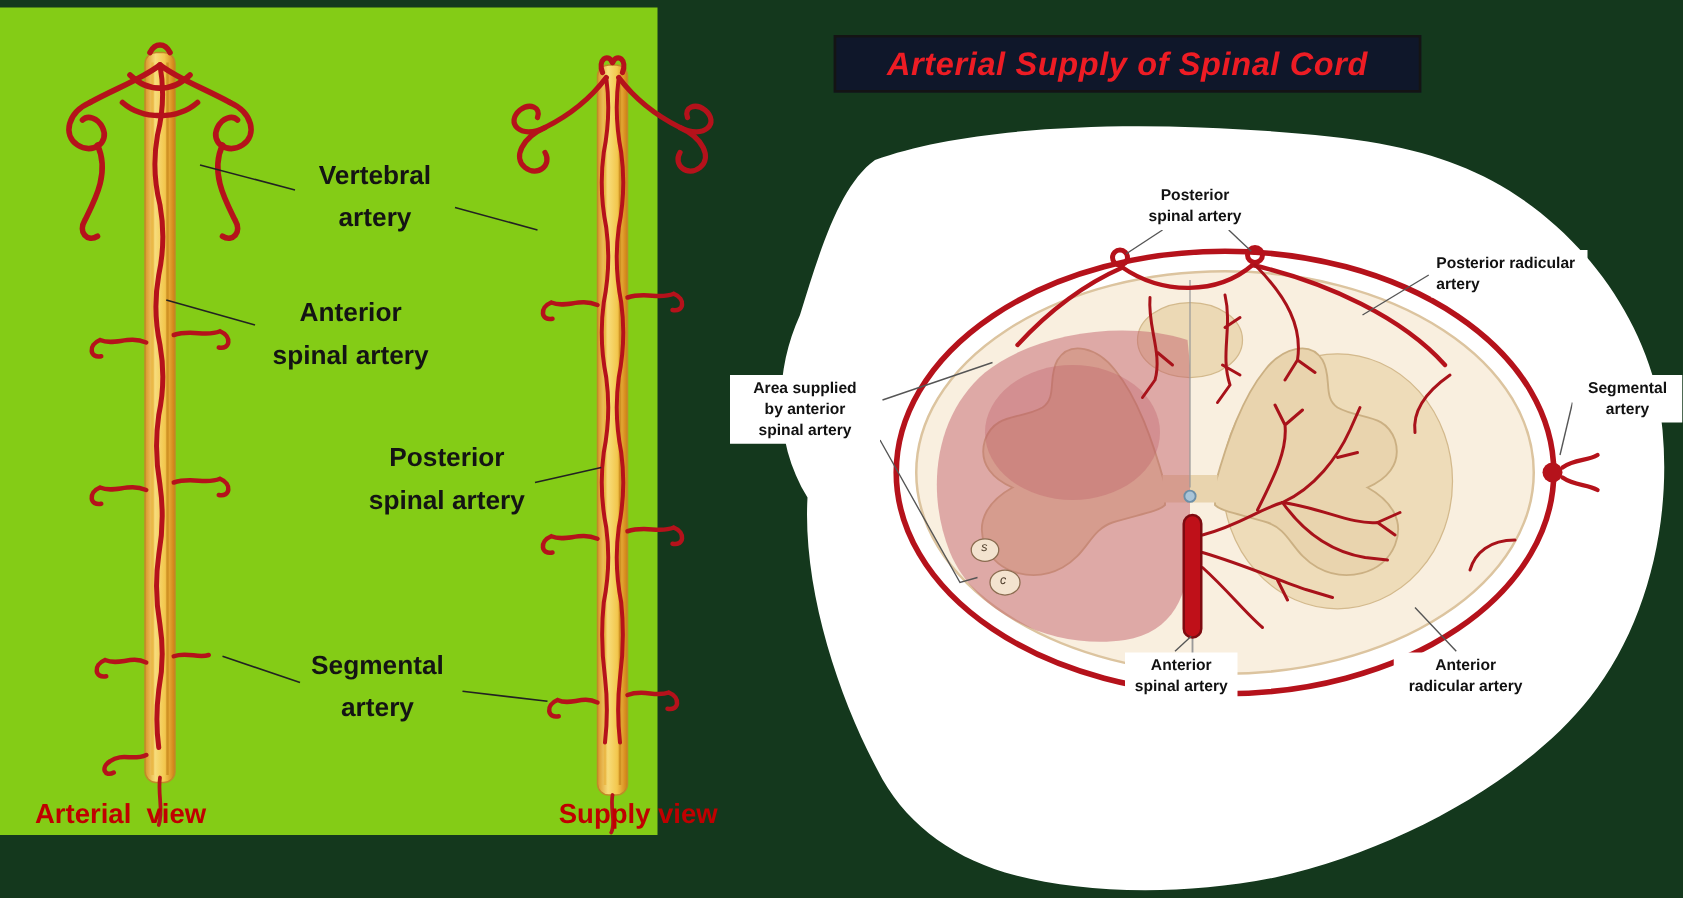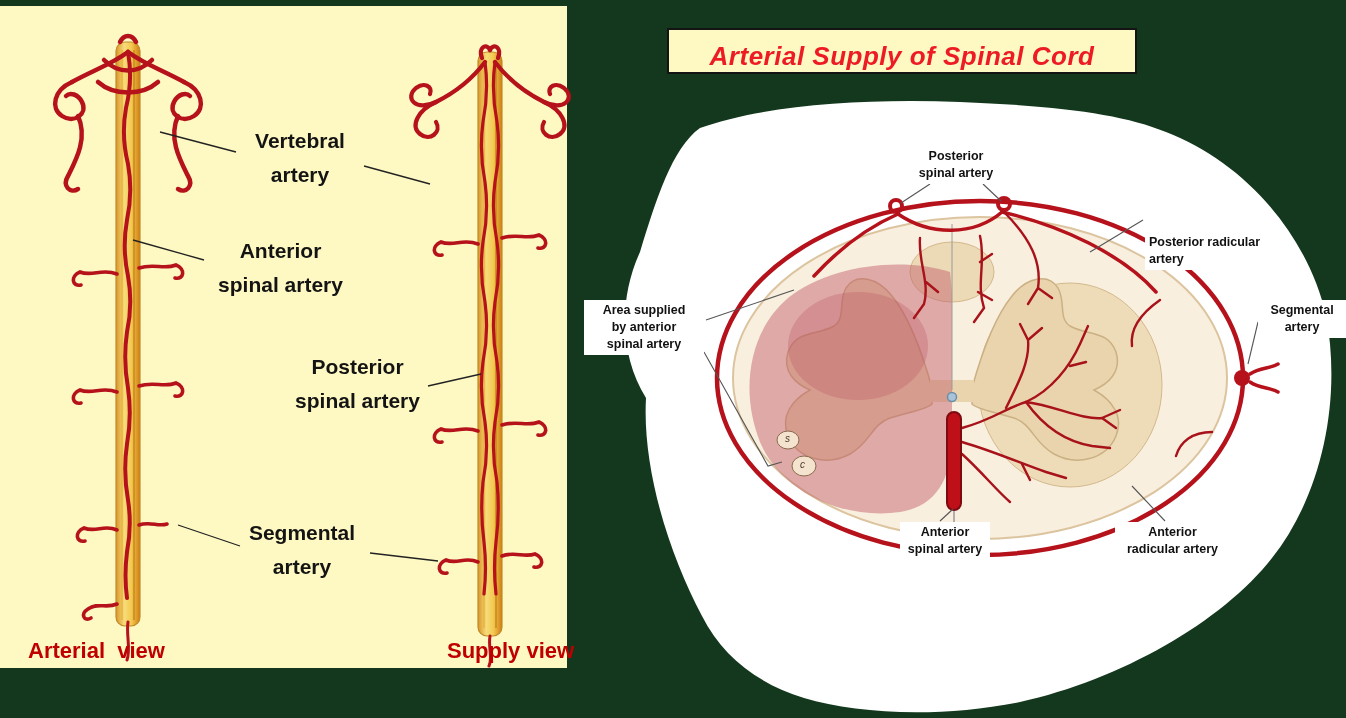--- a/index.html
+++ b/index.html
@@ -5,29 +5,29 @@
   * { margin:0; padding:0; box-sizing:border-box; }
   html,body { width:1346px; height:718px; }
   body {
     background:#14381d;
     font-family:"Liberation Sans", sans-serif;
     position:relative; overflow:hidden;
   }
   .stage { position:absolute; left:0; top:0; width:1346px; height:718px; }
 
   .left-panel {
-    position:absolute; left:0; top:6px; width:567px; height:662px;
-    background:#fef9c3;
+    position:absolute; left:0; top:6px; width:526px; height:662px;
+    background:#84cc16;
   }
   .left-panel svg { position:absolute; left:0; top:0; }
 
   .title-box {
     position:absolute; left:667px; top:28px; width:470px; height:46px;
-    background:#fef9c3; border:2px solid #141414;
-    display:flex; align-items:flex-end; justify-content:center;
+    background:#0f172a; border:2px solid #141414;
+    display:flex; align-items:center; justify-content:center;
   }
   .title-box span {
     color:#ed1c24; font-weight:bold; font-style:italic;
     font-size:26px; letter-spacing:.5px; white-space:nowrap;
   }
 
   .right-panel { position:absolute; left:600px; top:0; width:746px; height:718px; }
   .right-panel svg { position:absolute; left:0; top:0; }
 
   .lp-label {
@@ -219,21 +219,21 @@
         <path d="M658,322 L648,364"></path>
         <path d="M106,320 L194,290"></path>
         <path d="M104,352 L168,466 L182,462"></path>
         <path d="M340,521 L353,509"></path>
         <path d="M565,521 L532,486"></path>
       </g>
     </svg>
 
     <div class="cs-label" style="left:303px; top:146px; width:106px;">Posterior
 spinal artery</div>
-    <div class="cs-label left-align" style="left:545px; top:200px; width:125px;margin-top:32px;">Posterior radicular
+    <div class="cs-label left-align" style="left:545px; top:200px; width:125px;">Posterior radicular
 artery</div>
     <div class="cs-label" style="left:658px; top:300px; width:88px;">Segmental
 artery</div>
     <div class="cs-label" style="left:-16px; top:300px; width:120px;">Area supplied
 by anterior
 spinal artery</div>
     <div class="cs-label" style="left:300px; top:522px; width:90px;">Anterior
 spinal artery</div>
     <div class="cs-label" style="left:515px; top:522px; width:115px;">Anterior
 radicular artery</div>

